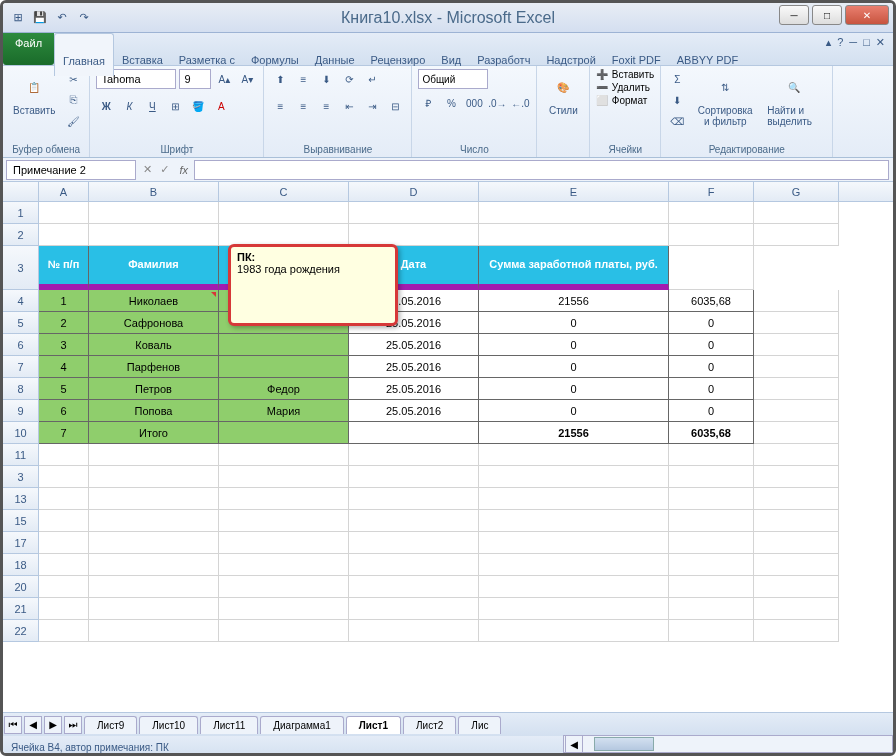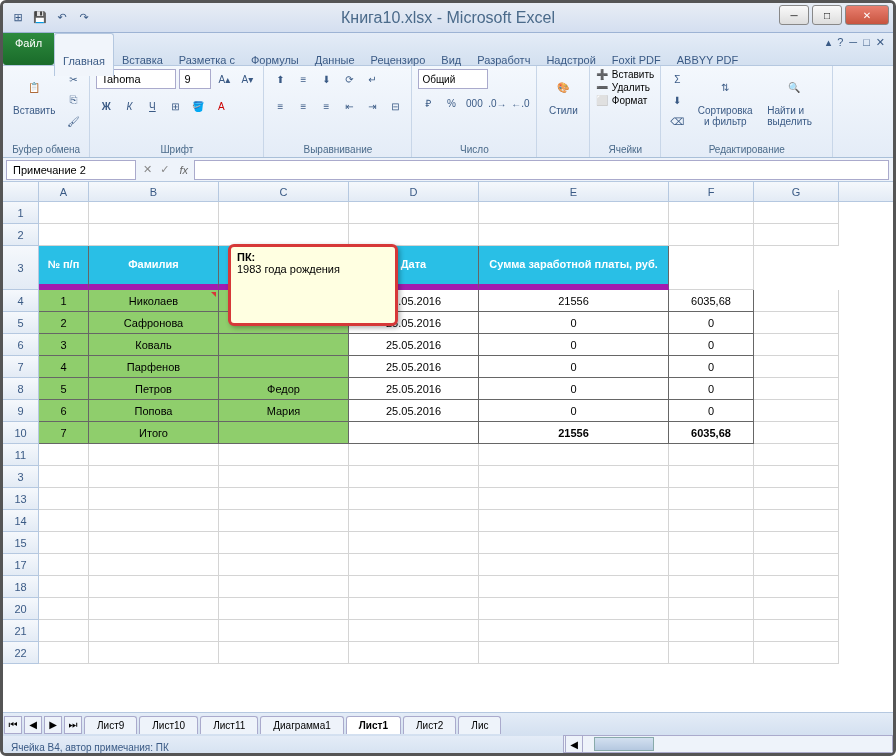--- a/index.html
+++ b/index.html
@@ -359,30 +359,20 @@
      <div class="row-h">13</div>
      <div class="cell wA"></div>
         <div class="cell wB"></div>
      <div class="cell wC"></div>
         <div class="cell wD"></div>
      <div class="cell wE"></div>
         <div class="cell wF"></div>
      <div class="cell wG"></div>
       </div>
       <div class="row">
-     <div class="row-h">14</div>
-     <div class="cell wA"></div>
-        <div class="cell wB"></div>
-     <div class="cell wC"></div>
-        <div class="cell wD"></div>
-     <div class="cell wE"></div>
-        <div class="cell wF"></div>
-     <div class="cell wG"></div>
-      </div>
-      <div class="row">
      <div class="row-h">15</div>
      <div class="cell wA"></div>
         <div class="cell wB"></div>
      <div class="cell wC"></div>
         <div class="cell wD"></div>
      <div class="cell wE"></div>
         <div class="cell wF"></div>
      <div class="cell wG"></div>
       </div>
       <div class="row">

